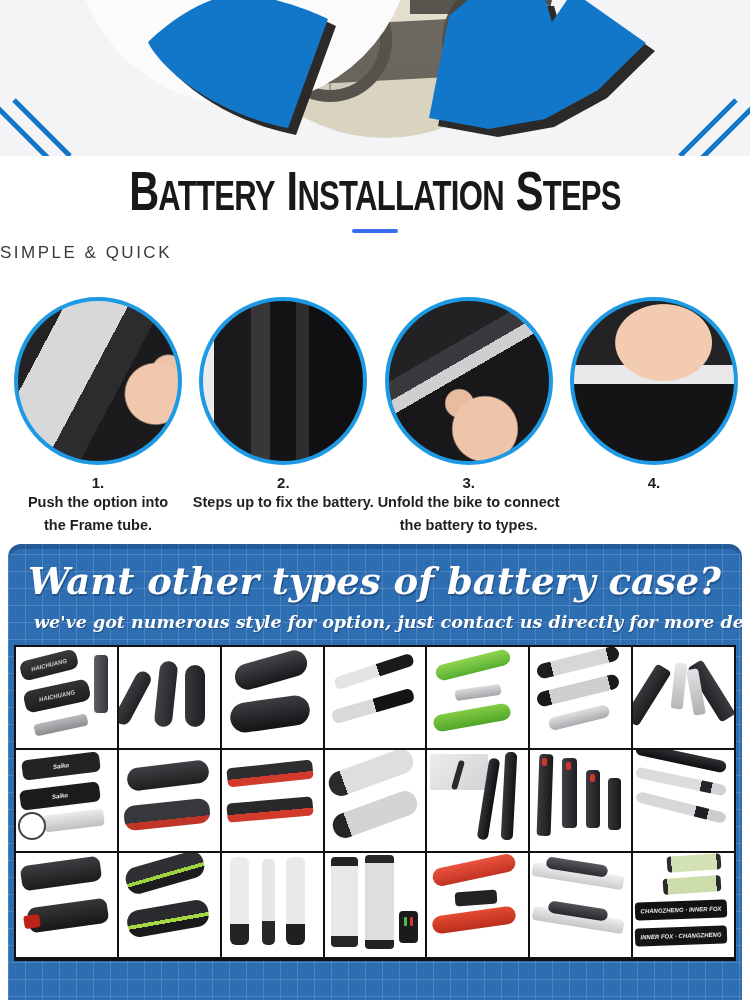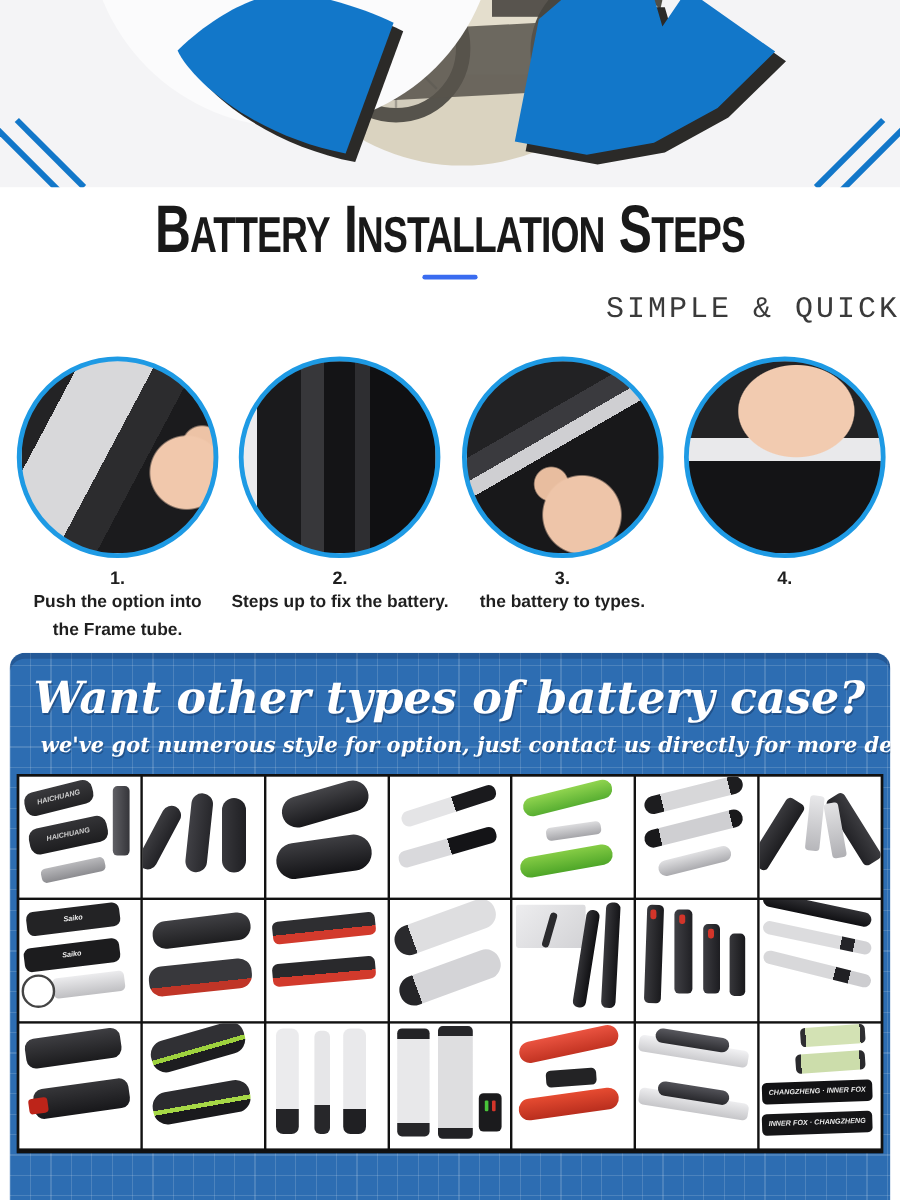--- a/index.html
+++ b/index.html
@@ -5,34 +5,34 @@
   html,body{margin:0;padding:0;}
   body{
     width:750px;height:1000px;overflow:hidden;background:#ffffff;
     font-family:"Liberation Sans",sans-serif;
     -webkit-font-smoothing:antialiased;
   }
   
   .hero{width:750px;height:156px;position:relative;background:#f4f4f6;}
   .hero svg{display:block;}
   
-  .title-sec{height:134px;text-align:right;padding-top:4px;}
+  .title-sec{height:134px;text-align:left;padding-top:4px;}
   .big-title{
     display:flex;justify-content:center;align-items:baseline;gap:16px;
     transform:scaleX(0.74);transform-origin:center;
     color:#191919;white-space:nowrap;
   }
   .t-word{
     display:inline-block;text-transform:uppercase;font-weight:800;
     font-size:42px;letter-spacing:-1px;line-height:62px;
   }
   .t-word::first-letter{font-size:56px;}
   .title-underline{width:46px;height:4px;background:#3a6cf0;border-radius:2px;margin:2px auto 10px;}
   .subtitle{
-    font-size:25px;letter-spacing:2.5px;color:#3a3a3a;font-weight:400;font-family:Liberation Mono, monospace;
+    font-size:17px;letter-spacing:2.5px;color:#3a3a3a;font-weight:400;
   }
   
   .steps{display:flex;justify-content:space-between;padding:3px 4px 0 6px;}
   .step{width:184px;text-align:center;}
   .step-circle{
     width:160px;height:160px;border-radius:50%;
     border:4px solid #1e9ae4;margin:0 auto;overflow:hidden;
     background:#1b1b1d;
   }
   .photo-1{background:
@@ -148,20 +148,21 @@
   </div>
   <div class="step">
     <div class="step-circle photo-2"></div>
     <div class="step-num">2.</div>
     <div class="step-line">Steps up to fix the battery.</div>
     <div class="step-line"></div>
   </div>
   <div class="step">
     <div class="step-circle photo-3"></div>
     <div class="step-num">3.</div>
+    <div class="step-line">Unfold the bike to connect</div>
     <div class="step-line">the battery to types.</div>
   </div>
   <div class="step">
     <div class="step-circle photo-4"></div>
     <div class="step-num">4.</div>
   </div>
 </div>
 
 <div class="banner">
   <div class="banner-title">Want other types of battery case?</div>

